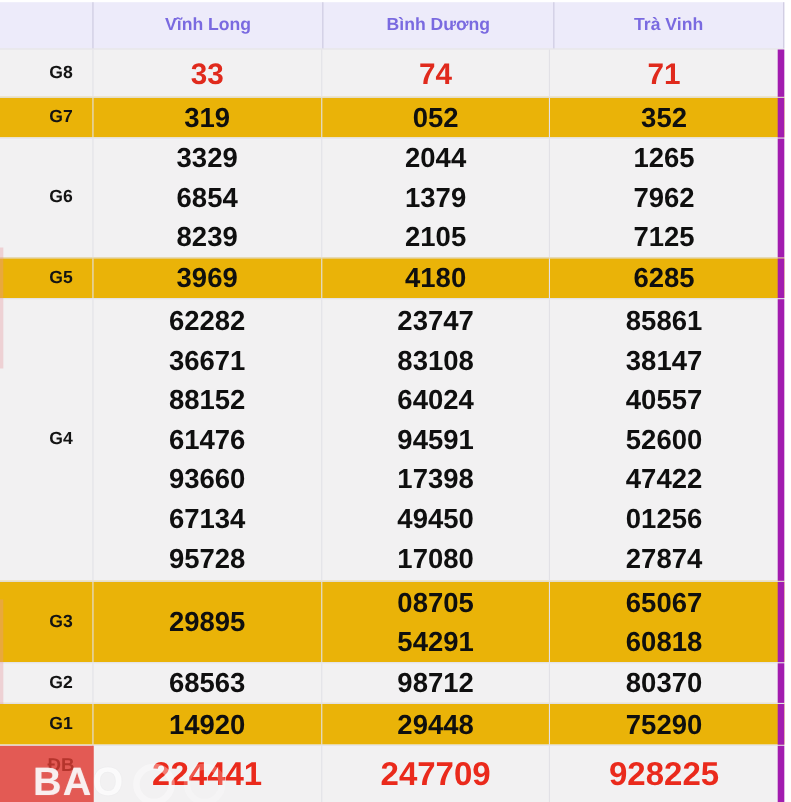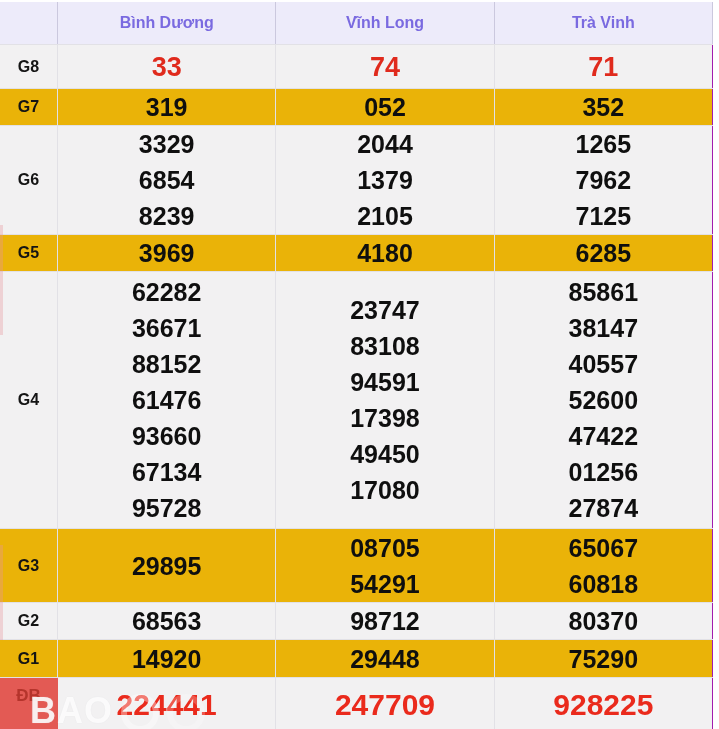--- a/index.html
+++ b/index.html
@@ -12,23 +12,23 @@
     position:absolute;top:2px;left:0;width:713px;
     border-bottom:1px solid #dcdcdc;
   }
   .row{display:flex;align-items:stretch;border-top:1px solid #e2e1e6;}
   .row:first-child{border-top:none;}
   .cell{
     display:flex;flex-direction:column;justify-content:center;align-items:center;
     text-align:center;min-width:0;
   }
   .label{width:57px;flex:0 0 57px;border-right:1px solid #e2e1e6;
-    font-size:16px;font-weight:700;color:#141414;}
+    font-size:16px;font-weight:700;color:#141414;padding-left:27px;}
   .col{flex:1 1 0;border-right:1px solid #e2e1e6;}
-  .col:last-child{border-right:1px solid #a21caf;}
+  .col:last-child{border-right:6px solid #a21caf;}
   
   .header{height:42px;background:#edebfa;}
   .header .label{border-right:1px solid #cbc8de;}
   .header .col{border-right:1px solid #cbc8de;
     font-size:16px;font-weight:700;color:#7a6ae0;cursor:pointer;}
   
   .gray{background:#f2f1f2;}
   .white{background:#eab308;}
   
   .r0{height:43px;} .r1{height:36px;} .r2{height:108px;} .r3{height:36px;}
@@ -61,22 +61,22 @@
   .edge{position:absolute;left:0;width:3px;background:rgba(233,150,158,0.35);}
   .edge1{top:225px;height:110px;}
   .edge2{top:545px;height:95px;}
 </style>
 </head>
 <body>
 
 <div class="table" id="table">
     <div class="row header">
       <div class="cell label"></div>
+      <div class="cell col">Vĩnh Long</div>
       <div class="cell col">Bình Dương</div>
-      <div class="cell col">Vĩnh Long</div>
       <div class="cell col">Trà Vinh</div>
     </div>
     <div class="row r0 gray hl-red">
       <div class="cell label">G8</div>
       <div class="cell col">
         <div class="line">33</div>
       </div>
       <div class="cell col">
         <div class="line">74</div>
       </div>
@@ -133,20 +133,21 @@
         <div class="line">36671</div>
         <div class="line">88152</div>
         <div class="line">61476</div>
         <div class="line">93660</div>
         <div class="line">67134</div>
         <div class="line">95728</div>
       </div>
       <div class="cell col">
         <div class="line">23747</div>
         <div class="line">83108</div>
+        <div class="line">64024</div>
         <div class="line">94591</div>
         <div class="line">17398</div>
         <div class="line">49450</div>
         <div class="line">17080</div>
       </div>
       <div class="cell col">
         <div class="line">85861</div>
         <div class="line">38147</div>
         <div class="line">40557</div>
         <div class="line">52600</div>

